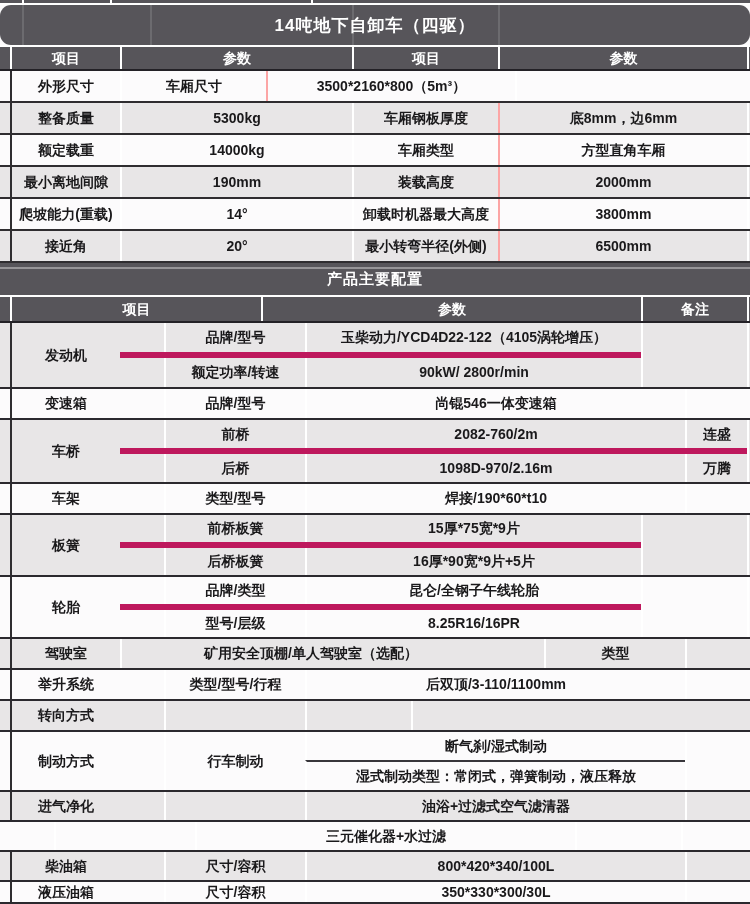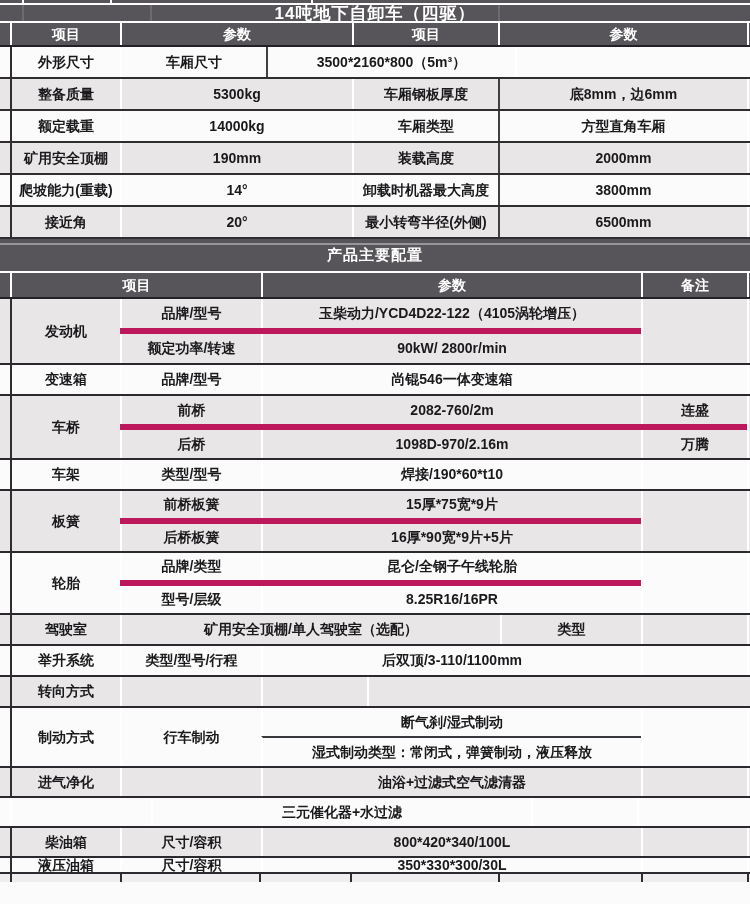--- a/index.html
+++ b/index.html
@@ -13,23 +13,23 @@
     background:#fcfbfc;
   }
   *{box-sizing:border-box;}
 
   
   .dark{background:#57555a;color:#ffffff;}
   .top-strip{position:relative;height:3px;}
   .top-strip .tick{position:absolute;top:0;width:2px;height:100%;background:#ffffff;}
   .whiteline{height:2px;background:#ffffff;}
   .title-bar{
-    position:relative;height:16px;
+    position:relative;height:40px;
     display:flex;align-items:center;justify-content:center;
-    font-size:17px;letter-spacing:1px;
+    font-size:17px;letter-spacing:1px;border-radius:11px;
   }
   .faint-v{position:absolute;top:0;width:2px;height:100%;background:rgba(255,255,255,.13);}
   .band{
     position:relative;height:32px;
     display:flex;align-items:center;justify-content:center;
     font-size:15px;letter-spacing:1px;
   }
   .band-line{position:absolute;top:4px;left:0;right:0;height:2px;background:rgba(255,255,255,.38);}
 
   
@@ -41,47 +41,47 @@
   .sliver{width:10px;flex:0 0 10px;}
   .edge{width:3px;flex:0 0 3px;border-left:2px solid #ffffff;}
 
   
   .thead1{display:flex;height:24px;border-bottom:2px solid #232126;}
   .thead1 .cell{border-left:2px solid #ffffff;}
   .trow{display:flex;height:32px;border-bottom:2px solid #2f2d30;}
   .c1{width:110px;flex:0 0 110px;border-left:2px solid #2f2d30;}
   .c2{width:232px;flex:0 0 232px;border-left:2px solid #ffffff;}
   .c3{width:146px;flex:0 0 146px;border-left:2px solid #ffffff;}
-  .c4{width:249px;flex:0 0 249px;border-left:2px solid #404040;}
+  .c4{width:249px;flex:0 0 249px;border-left:2px solid #fca5a5;}
 
   .shade-white{background:#fcfbfc;}
   .shade-gray{background:#e8e6e7;}
 
   
   .thead2{display:flex;height:26px;border-bottom:2px solid #232126;}
   .thead2 .cell{border-left:2px solid #ffffff;}
   .h-item{width:251px;flex:0 0 251px;}
   .h-param{width:380px;flex:0 0 380px;}
   .h-note{width:106px;flex:0 0 106px;}
 
   .group{display:flex;border-bottom:2px solid #2b292e;}
   .g-main{width:110px;flex:0 0 110px;border-left:2px solid #2f2d30;}
-  .g-sub{width:141px;flex:0 0 141px;border-left:2px solid #ffffff;}
+  .g-sub{width:141px;flex:0 0 141px;border-left:2px solid #ffffff;margin-left:44px;}
   .g-param{width:380px;flex:0 0 380px;border-left:2px solid #ffffff;}
   .g-note{width:106px;flex:0 0 106px;border-left:2px solid #ffffff;}
   .stack{display:flex;flex-direction:column;flex:1 1 auto;min-width:0;}
   .stack > .srow{display:flex;flex:1 1 0;min-height:0;}
   .stack > .srow + .srow{border-top:6px solid #be185d;}
   .stack .g-sub:first-child{border-left:2px solid #ffffff;}
   .pstack{display:flex;flex-direction:column;flex:0 0 380px;width:380px;}
   .pstack > .cell{flex:1 1 0;border-left:2px solid #ffffff;}
   .pstack > .cell + .cell{border-top:2px solid #38363b;}
 
   .g-h66{height:66px;} .g-h64{height:64px;} .g-h62{height:62px;}
-  .g-h60{height:60px;} .g-h31{height:31px;} .g-h30{height:30px;} .g-h22{height:16px;}
+  .g-h60{height:60px;} .g-h31{height:31px;} .g-h30{height:30px;} .g-h22{height:22px;}
 
   
   .bottom-strip{position:relative;height:8px;background:#efedee;}
   .bottom-strip .tick{position:absolute;top:0;width:2px;height:100%;background:#2f2d30;}
 </style>
 </head>
 <body>
 
 <div class="page">
 
@@ -129,21 +129,21 @@
     <div class="trow shade-white">
       <div class="sliver"></div>
       <div class="cell c1">额定载重</div>
       <div class="cell c2">14000kg</div>
       <div class="cell c3">车厢类型</div>
       <div class="cell c4">方型直角车厢</div>
       <div class="edge"></div>
     </div>
     <div class="trow shade-gray">
       <div class="sliver"></div>
-      <div class="cell c1">矿用安全顶棚</div>
+      <div class="cell c1">最小离地间隙</div>
       <div class="cell c2">190mm</div>
       <div class="cell c3">装载高度</div>
       <div class="cell c4">2000mm</div>
       <div class="edge"></div>
     </div>
     <div class="trow shade-white">
       <div class="sliver"></div>
       <div class="cell c1">爬坡能力(重载)</div>
       <div class="cell c2">14°</div>
       <div class="cell c3">卸载时机器最大高度</div>

